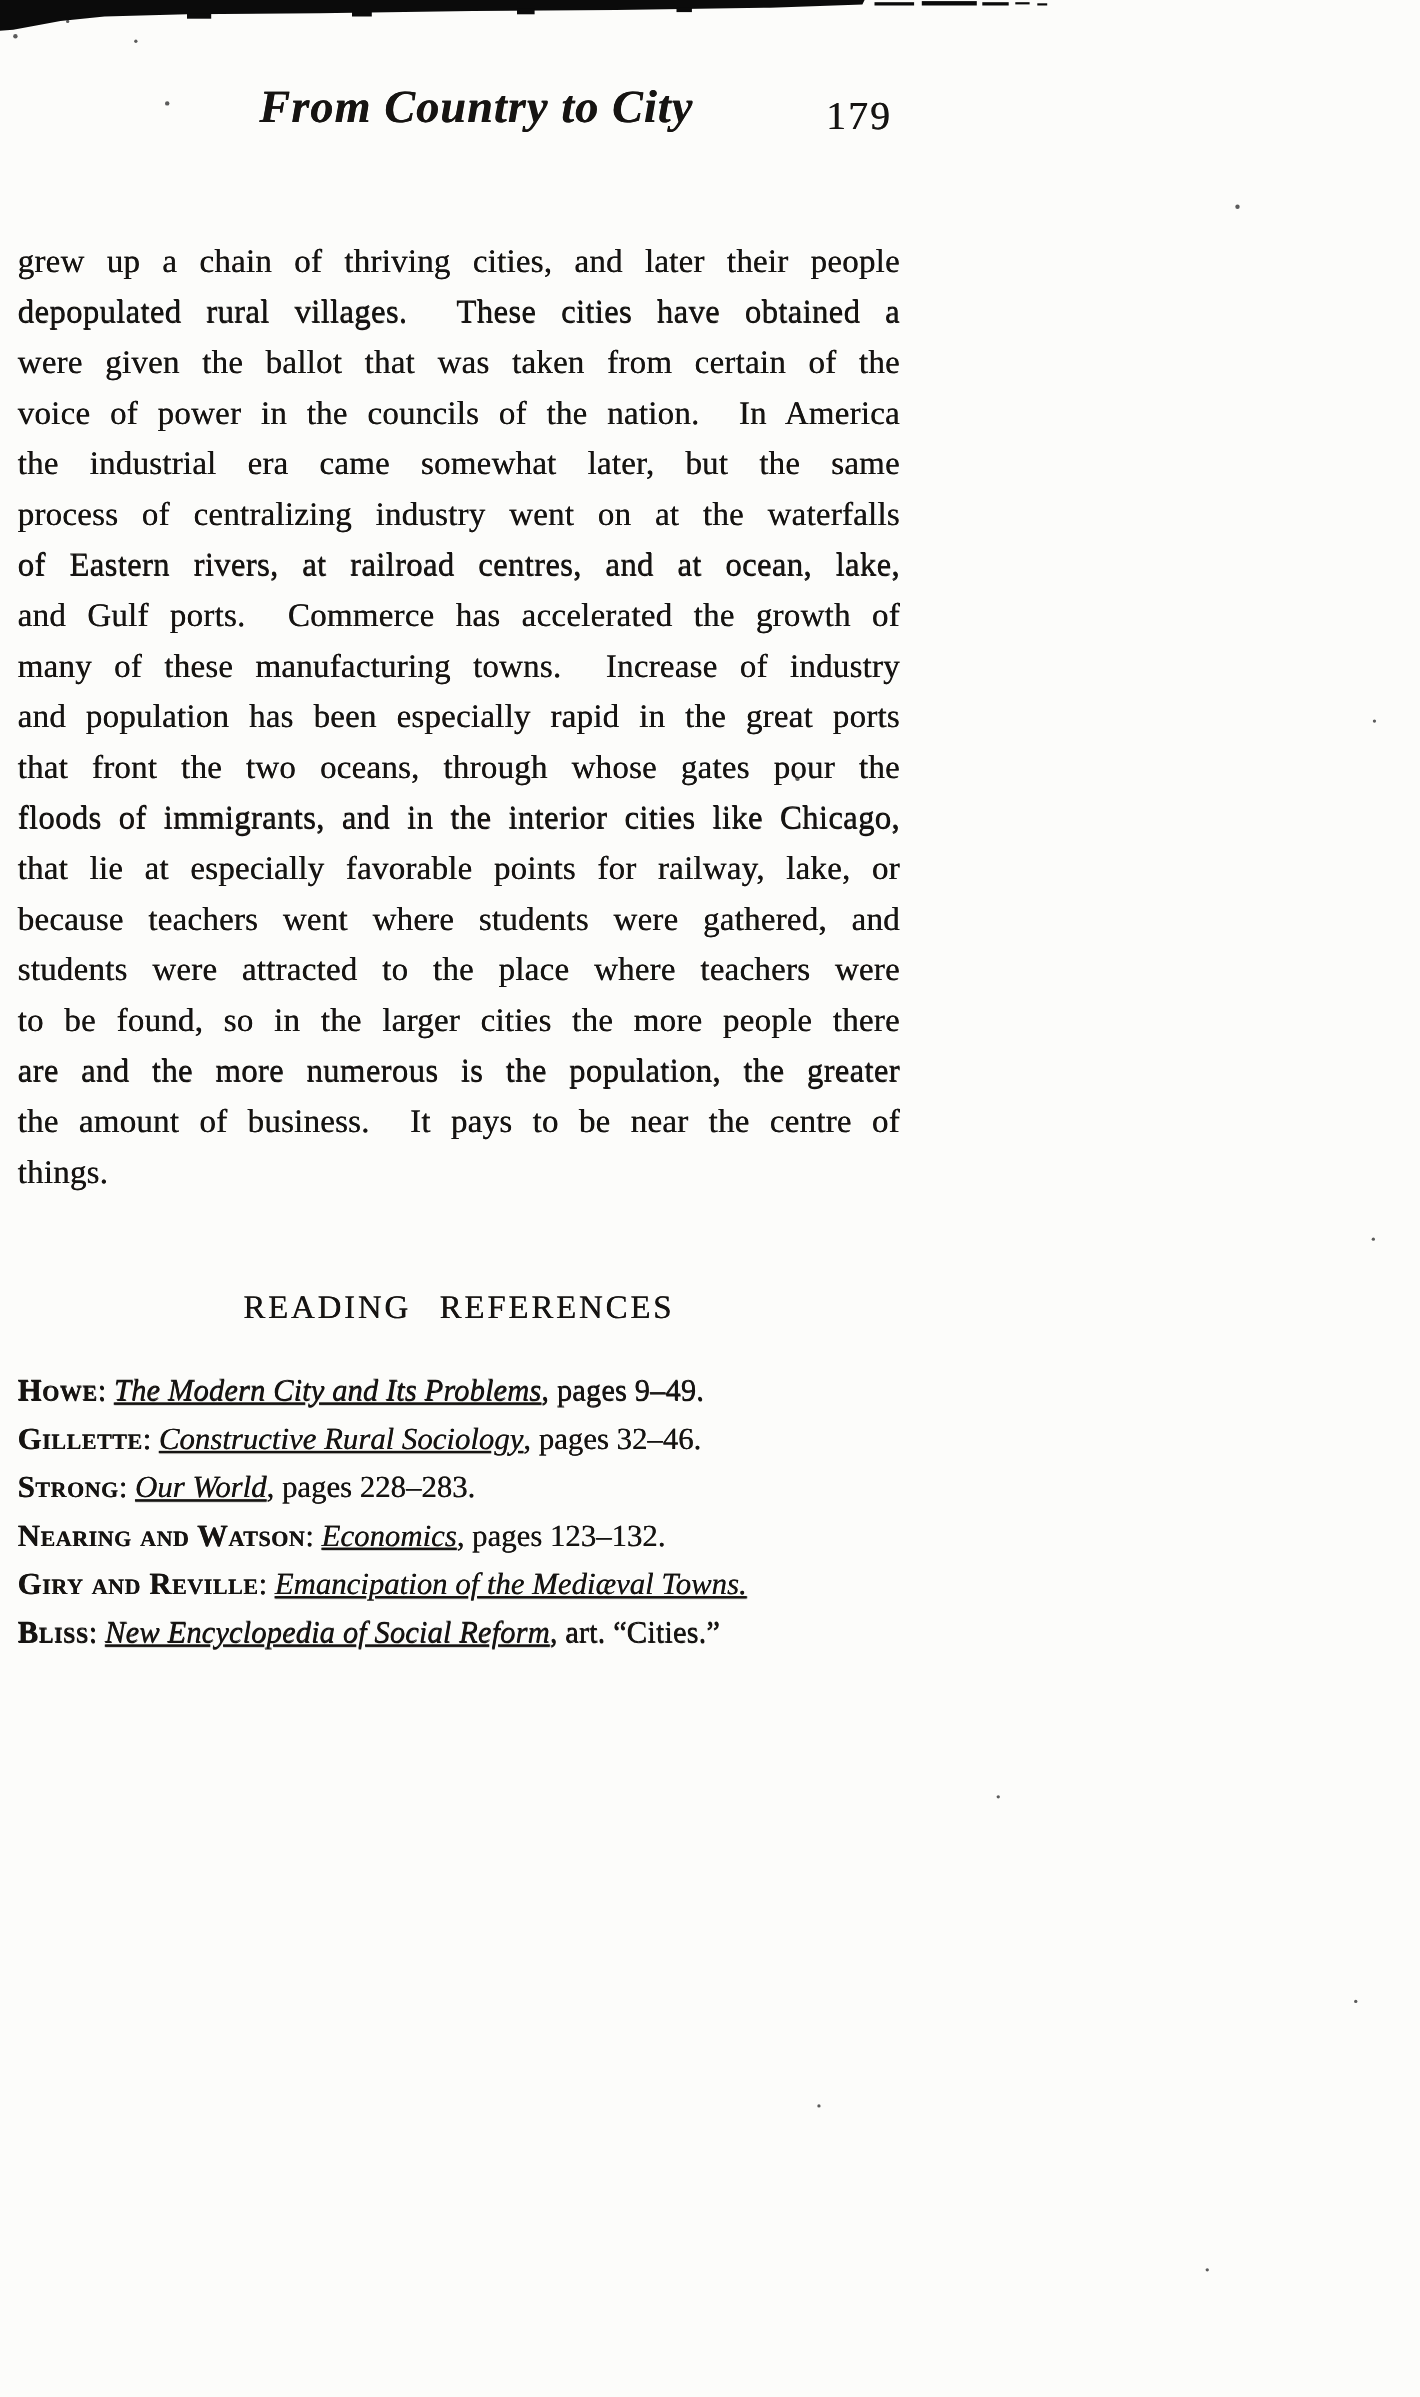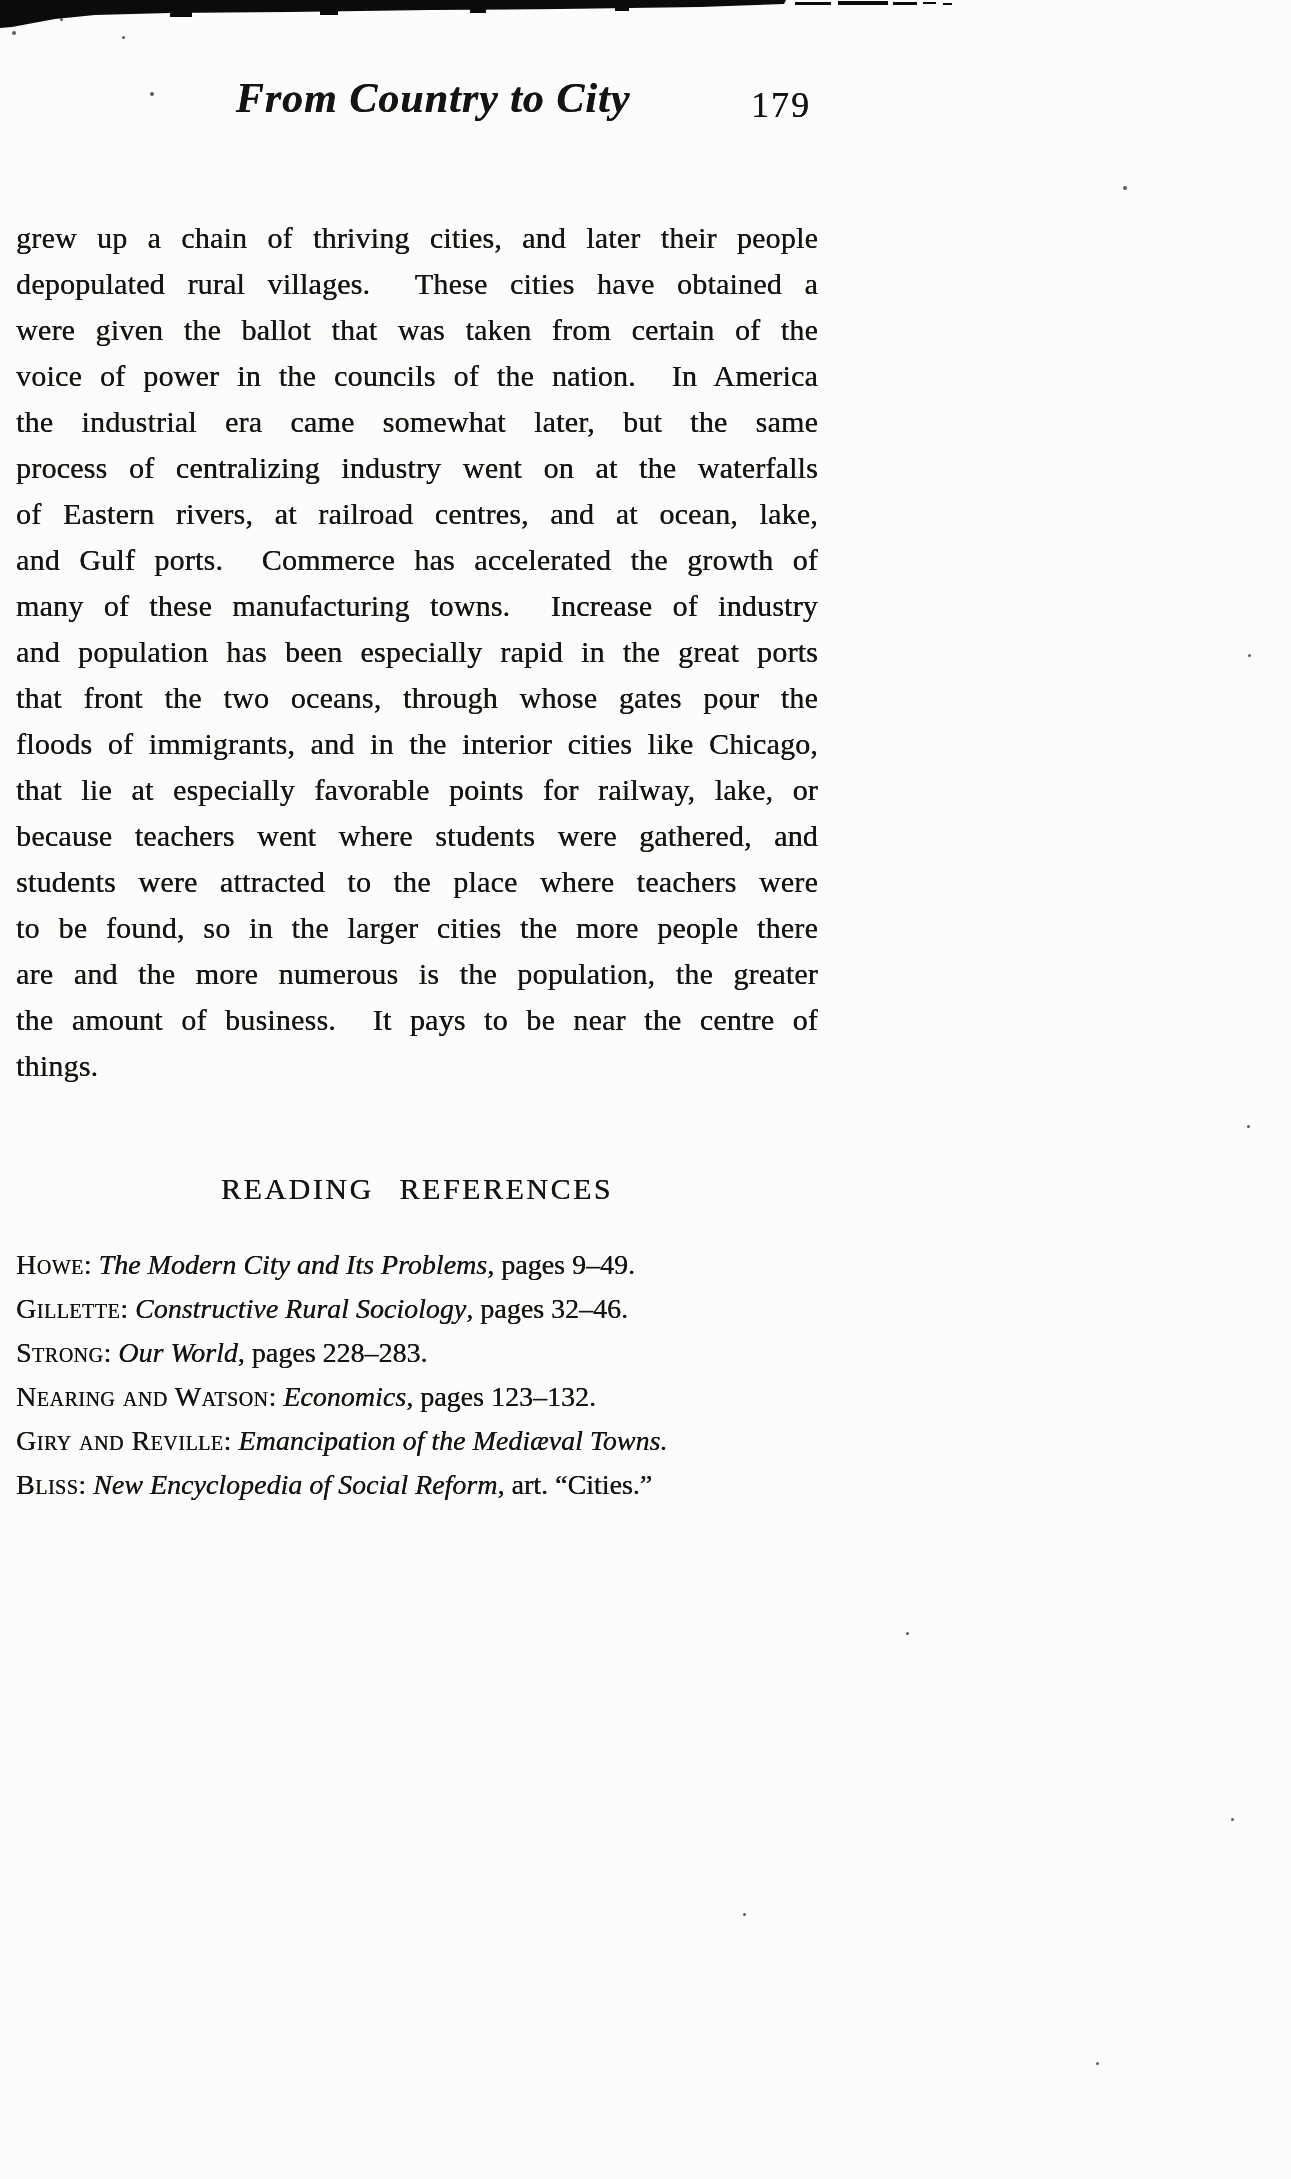--- a/index.html
+++ b/index.html
@@ -54,22 +54,22 @@
     word-spacing: 16px;
     text-shadow: 0.3px 0.2px 0 currentColor;
   }
   .refs {
     position: absolute;
     top: 1243px; left: 16px; width: 830px;
     font-size: 28px;
     line-height: 44px;
     text-shadow: 0.3px 0.2px 0 currentColor;
   }
-  .ref-author { font-variant: small-caps; letter-spacing: 0.5px; }
-  .ref-title  { font-style: italic; }
+  .ref-author { font-variant: small-caps; letter-spacing: 0.5px; font-weight: bold; }
+  .ref-title  { font-style: italic; text-decoration: underline; }
 
   .speck {
     position: absolute;
     background: #262626;
     border-radius: 50%;
     opacity: 0.75;
   }
 </style>
 </head>
 <body>

